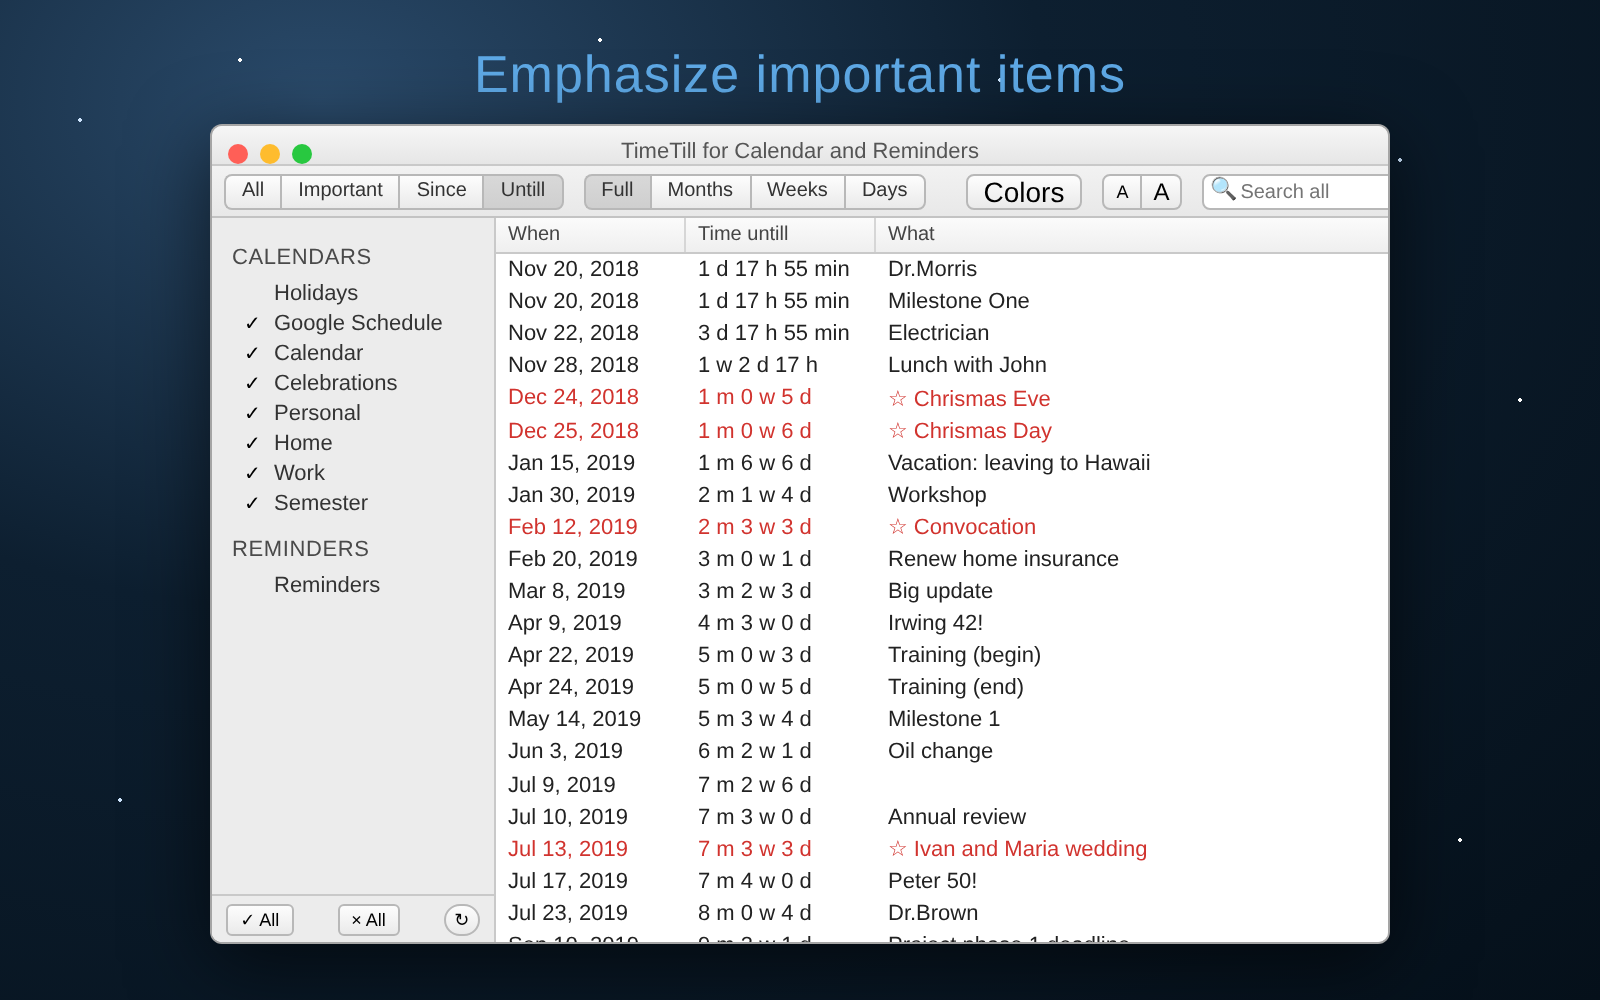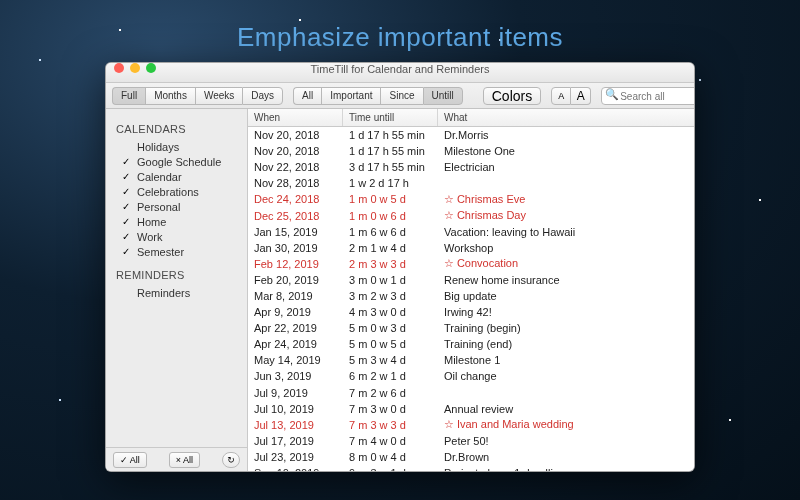--- a/index.html
+++ b/index.html
@@ -27,21 +27,21 @@
   }
   .window {
     position:absolute; top:62px; left:105px; width:590px; height:410px;
     background:#ececec; border-radius:6px; box-shadow:0 10px 40px rgba(0,0,0,.6);
     display:flex; flex-direction:column; overflow:hidden;
     border:1px solid rgba(0,0,0,.3);
   }
   .titlebar {
     height:20px; background:linear-gradient(#f6f6f6,#e6e6e6);
     border-bottom:1px solid #c9c9c9;
-    display:flex; align-items:flex-start; position:relative;
+    display:flex; align-items:flex-end; position:relative;
   }
   .traffic { display:flex; gap:6px; padding-left:8px; }
   .tl { width:10px; height:10px; border-radius:50%; }
   .tl.r{background:#ff5f57;} .tl.y{background:#febc2e;} .tl.g{background:#28c840;}
   .titlebar .title { position:absolute; left:0; right:0; text-align:center; font-size:11px; color:#555; pointer-events:none;}
   .toolbar {
     height:26px; background:linear-gradient(#f2f2f2,#e8e8e8);
     border-bottom:1px solid #c3c3c3;
     display:flex; align-items:center; padding:0 6px; gap:10px;
   }
@@ -94,32 +94,32 @@
     <div class="titlebar">
       <div class="traffic">
         <div class="tl r"></div>
         <div class="tl y"></div>
         <div class="tl g"></div>
       </div>
       <div class="title">TimeTill for Calendar and Reminders</div>
     </div>
 
     <div class="toolbar">
+      <div class="seg" id="seg-filter">
+          <button>All</button>
+          <button>Important</button>
+          <button>Since</button>
+          <button class="active">Untill</button>
+        </div>
       <div class="seg" id="seg-view">
           <button class="active">Full</button>
           <button>Months</button>
           <button>Weeks</button>
           <button>Days</button>
         </div>
-      <div class="seg" id="seg-filter">
-          <button>All</button>
-          <button>Important</button>
-          <button>Since</button>
-          <button class="active">Untill</button>
-        </div>
       <div class="spacer"></div>
       <button class="colors-btn">Colors</button>
       <div class="tsize">
         <button>A</button>
         <button>A</button>
       </div>
       <div class="search">
         <span class="mag">🔍</span>
         <input placeholder="Search all" style="">
       </div>
@@ -196,20 +196,21 @@
               <div class="cell c3">Milestone One</div>
             </div>
             <div class="row">
               <div class="cell c1">Nov 22, 2018</div>
               <div class="cell c2">3 d 17 h 55 min</div>
               <div class="cell c3">Electrician</div>
             </div>
             <div class="row">
               <div class="cell c1">Nov 28, 2018</div>
               <div class="cell c2">1 w 2 d 17 h</div>
+              <div class="cell c3">Lunch with John</div>
             </div>
             <div class="row imp">
               <div class="cell c1">Dec 24, 2018</div>
               <div class="cell c2">1 m 0 w 5 d</div>
               <div class="cell c3">☆ Chrismas Eve</div>
             </div>
             <div class="row imp">
               <div class="cell c1">Dec 25, 2018</div>
               <div class="cell c2">1 m 0 w 6 d</div>
               <div class="cell c3">☆ Chrismas Day</div>

